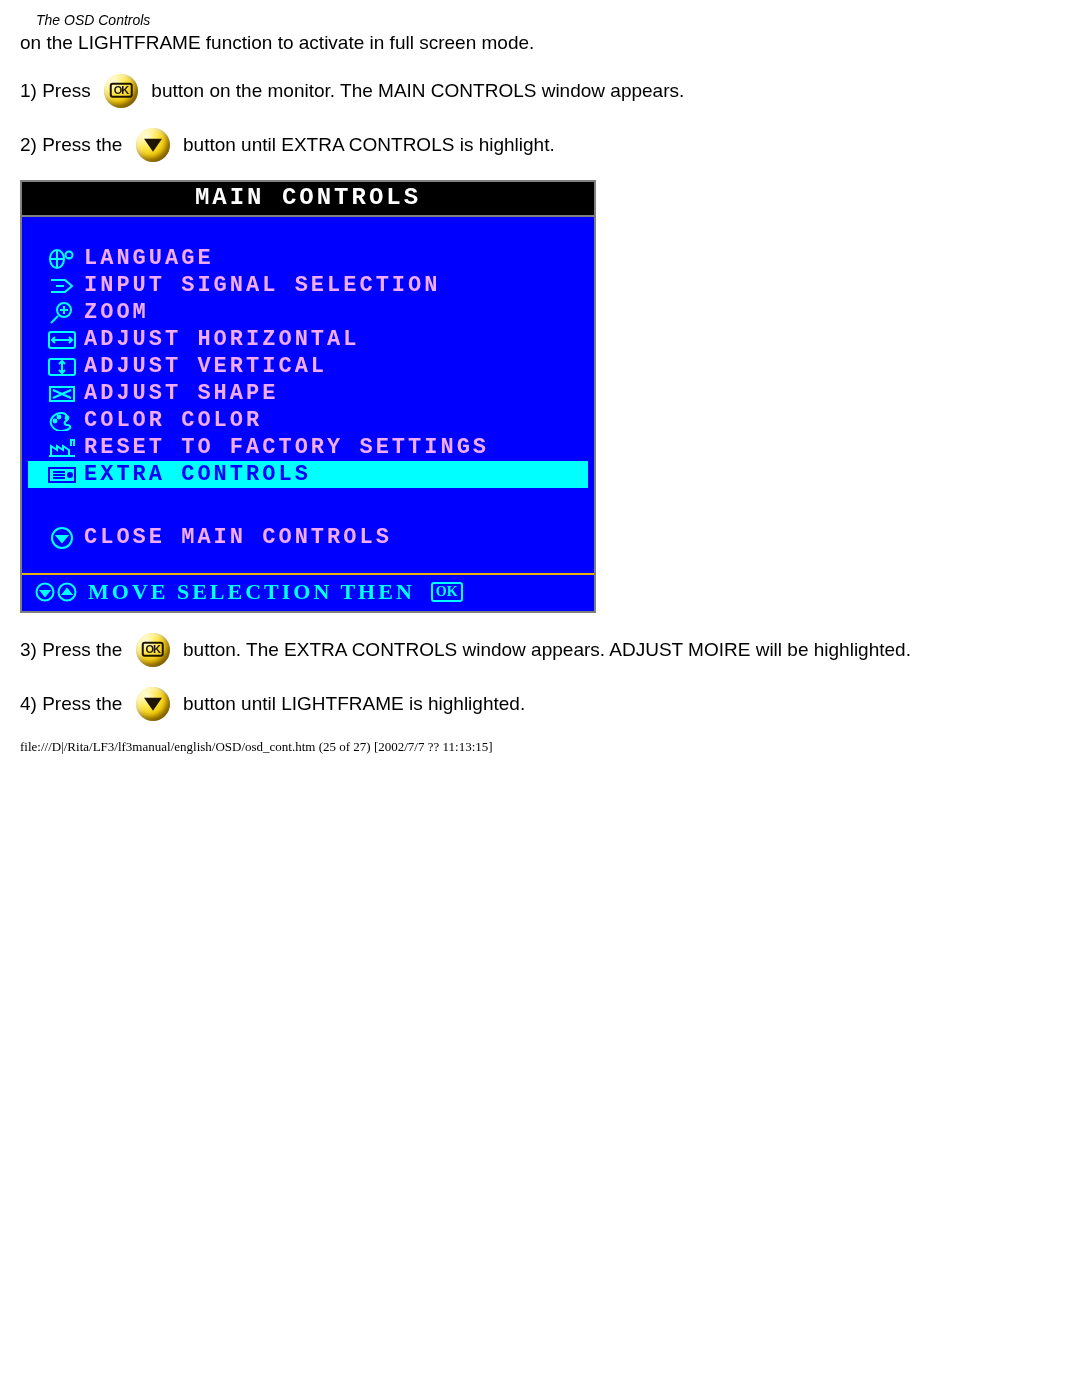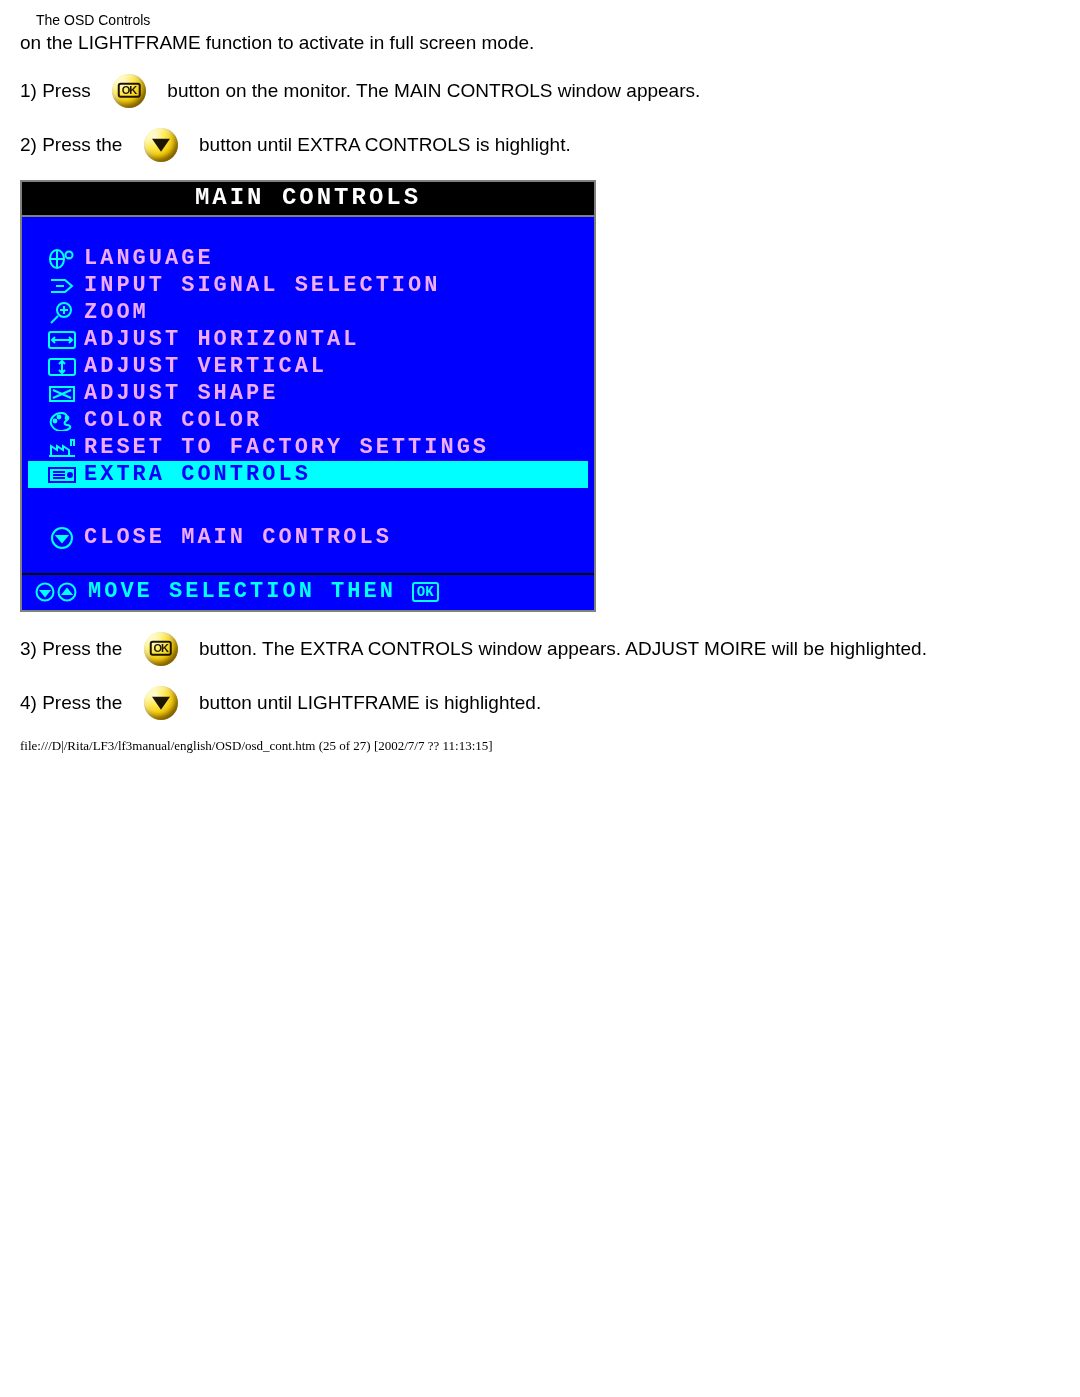--- a/index.html
+++ b/index.html
@@ -10,30 +10,31 @@
     font-size: 19px;
     color: #000000;
     width: 1080px;
   }
   .page {
     padding: 8px 20px 0 20px;
   }
   .top-title {
     font-size: 14px;
     margin: 4px 0 4px 16px;
+    font-style: italic;
   }
   .body-line {
     margin: 4px 0 18px 0;
   }
   .step-line {
     display: flex;
     align-items: center;
     flex-wrap: wrap;
     margin: 20px 0 18px 0;
-    gap: 10px;
+    gap: 2px;
   }
   .step-line span { white-space: pre; }
 
   
   .btn3d {
     display: inline-block;
     width: 34px;
     height: 34px;
     border-radius: 50%;
     background: radial-gradient(circle at 32% 28%, #fffde0 0%, #ffe84a 30%, #f0c400 60%, #b88b00 88%, #6b4d00 100%);
@@ -106,27 +107,28 @@
   .osd-row .label { flex: 1; }
   .osd-row.highlight {
     background: #00ffff;
     color: #0000ff;
   }
   .osd-row.highlight .iconcell { color: #0000ff; }
 
   .osd-spacer { height: 36px; }
 
   .osd-hintbar {
-    border-top: 2px solid #000000;
+    border-top: 2px solid #eab308;
     display: flex;
     align-items: center;
     padding: 4px 18px 6px 12px;
     color: #00ffff;
     font-size: 22px;
     gap: 10px;
+    font-family: Liberation Serif, serif;
   }
   .osd-hintbar .iconcell {
     display: flex;
     align-items: center;
     gap: 2px;
     width: 44px;
     justify-content: center;
   }
   .osd-hintbar .okbox {
     display: inline-block;

